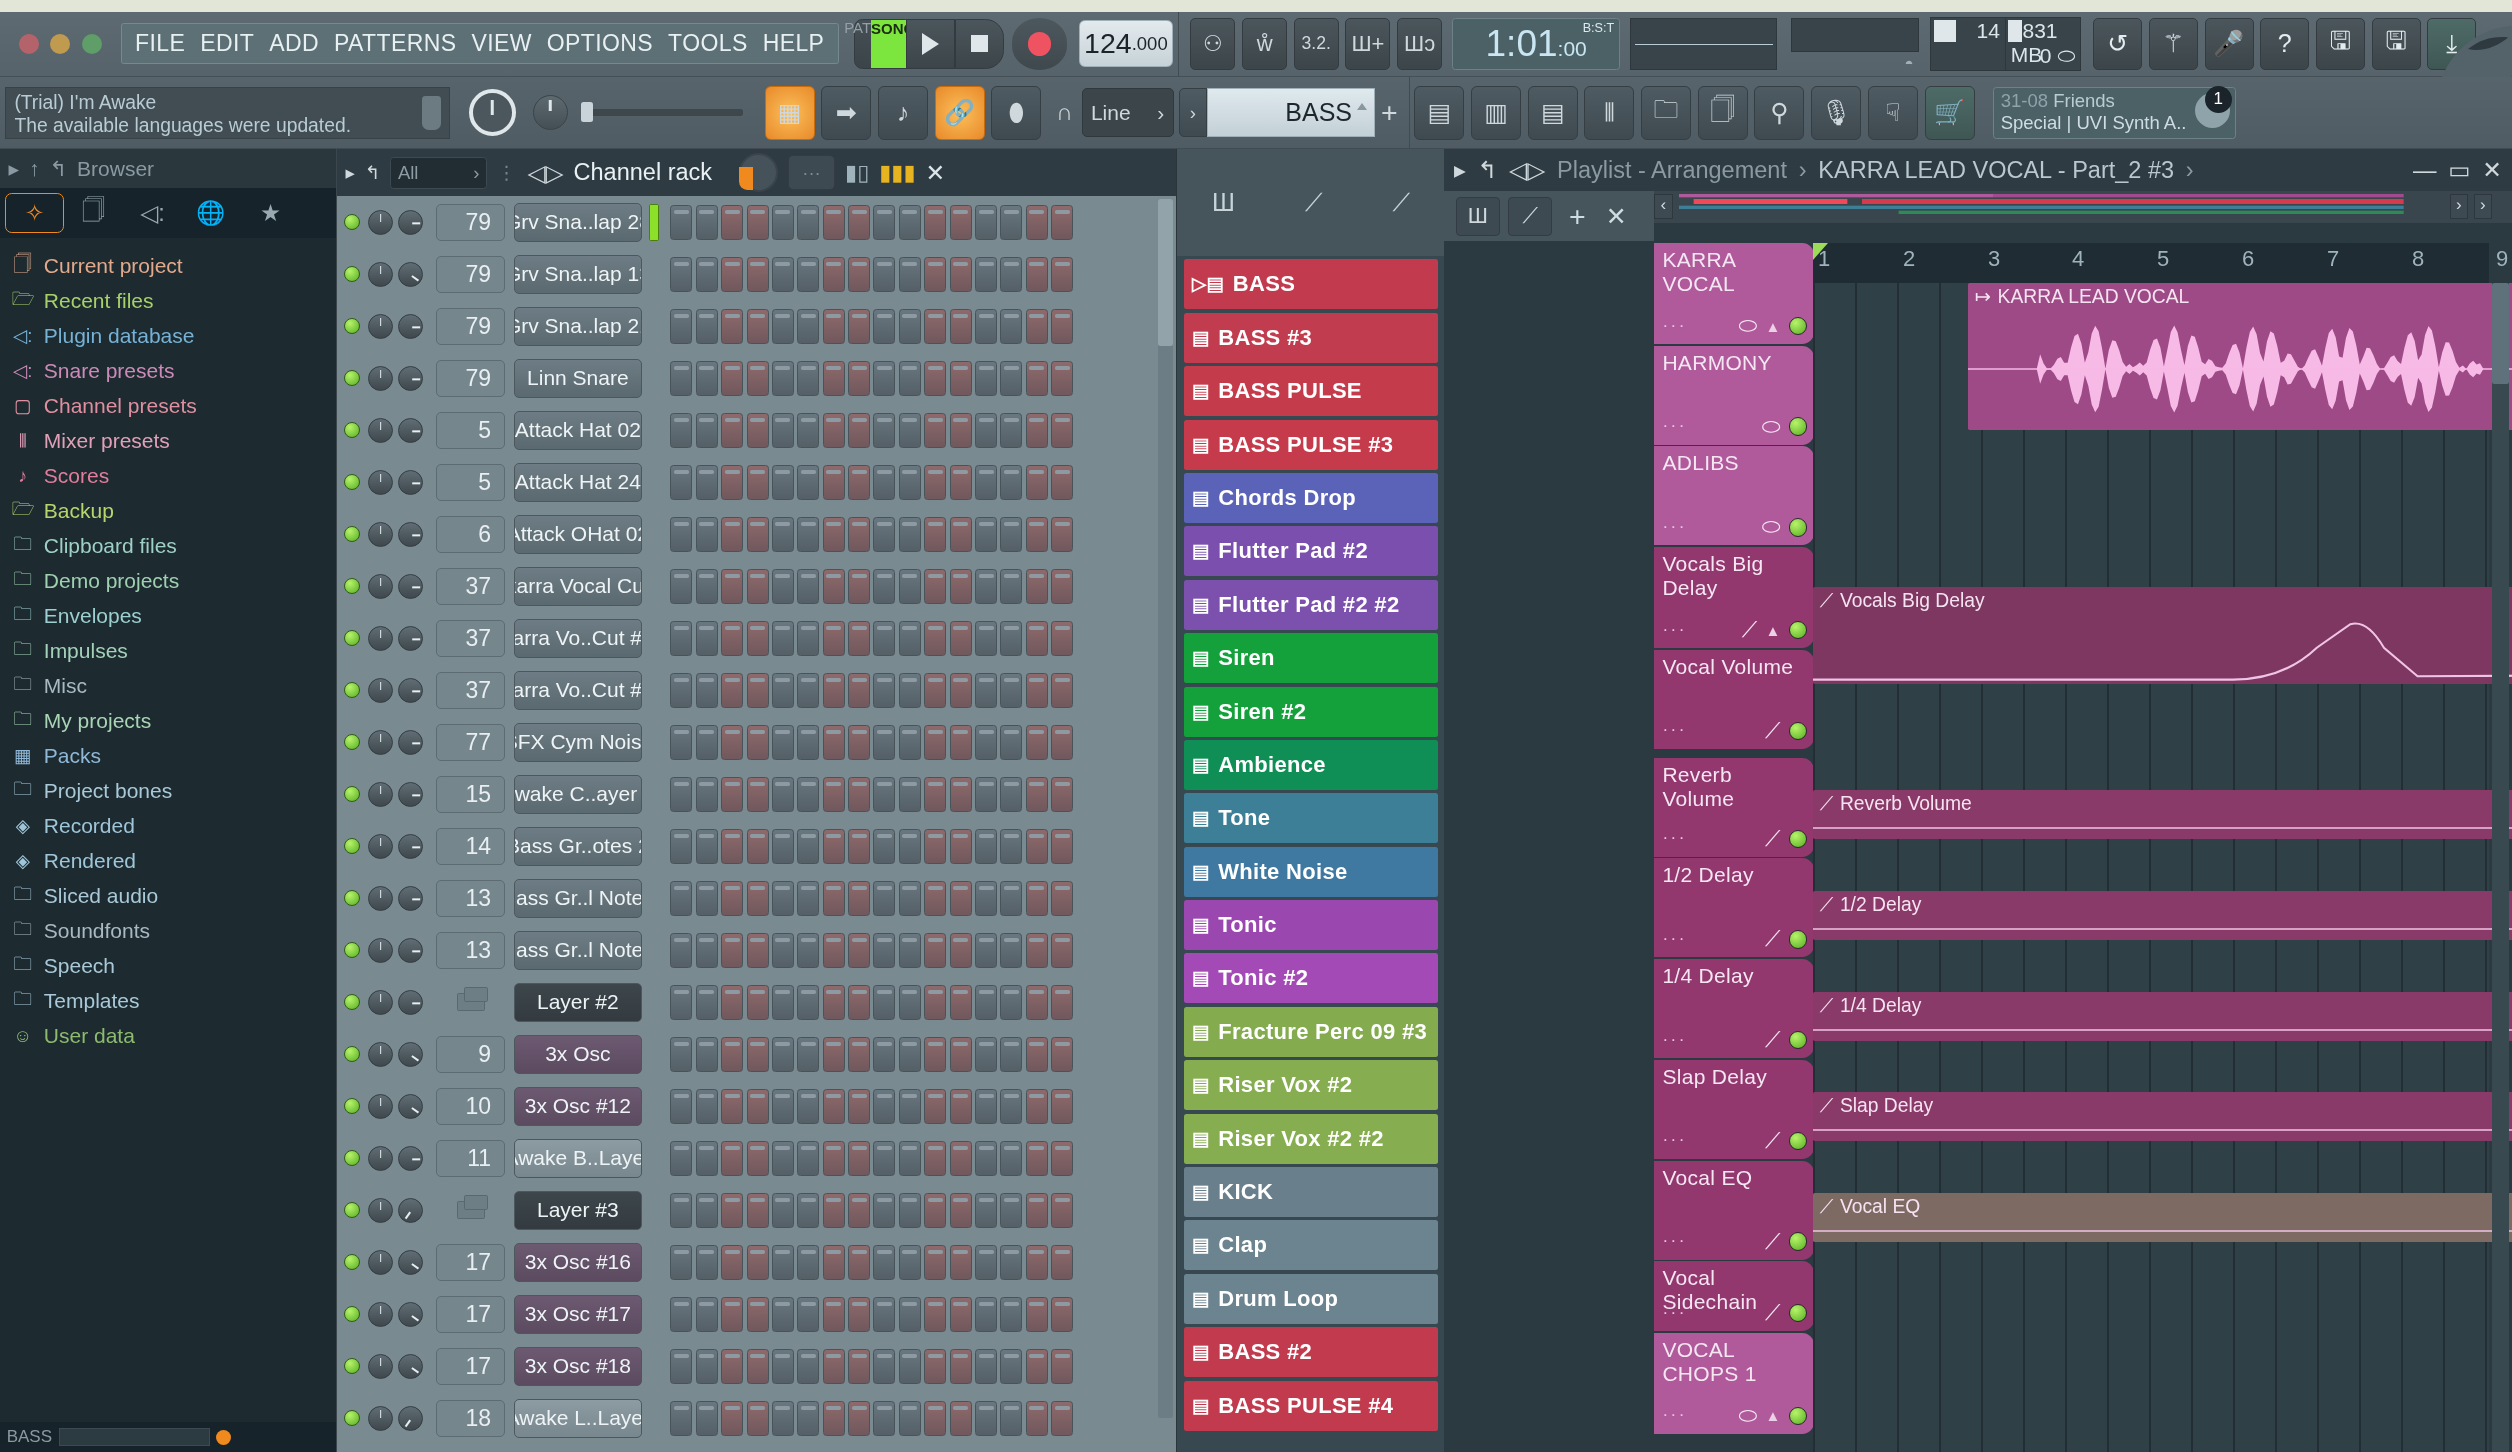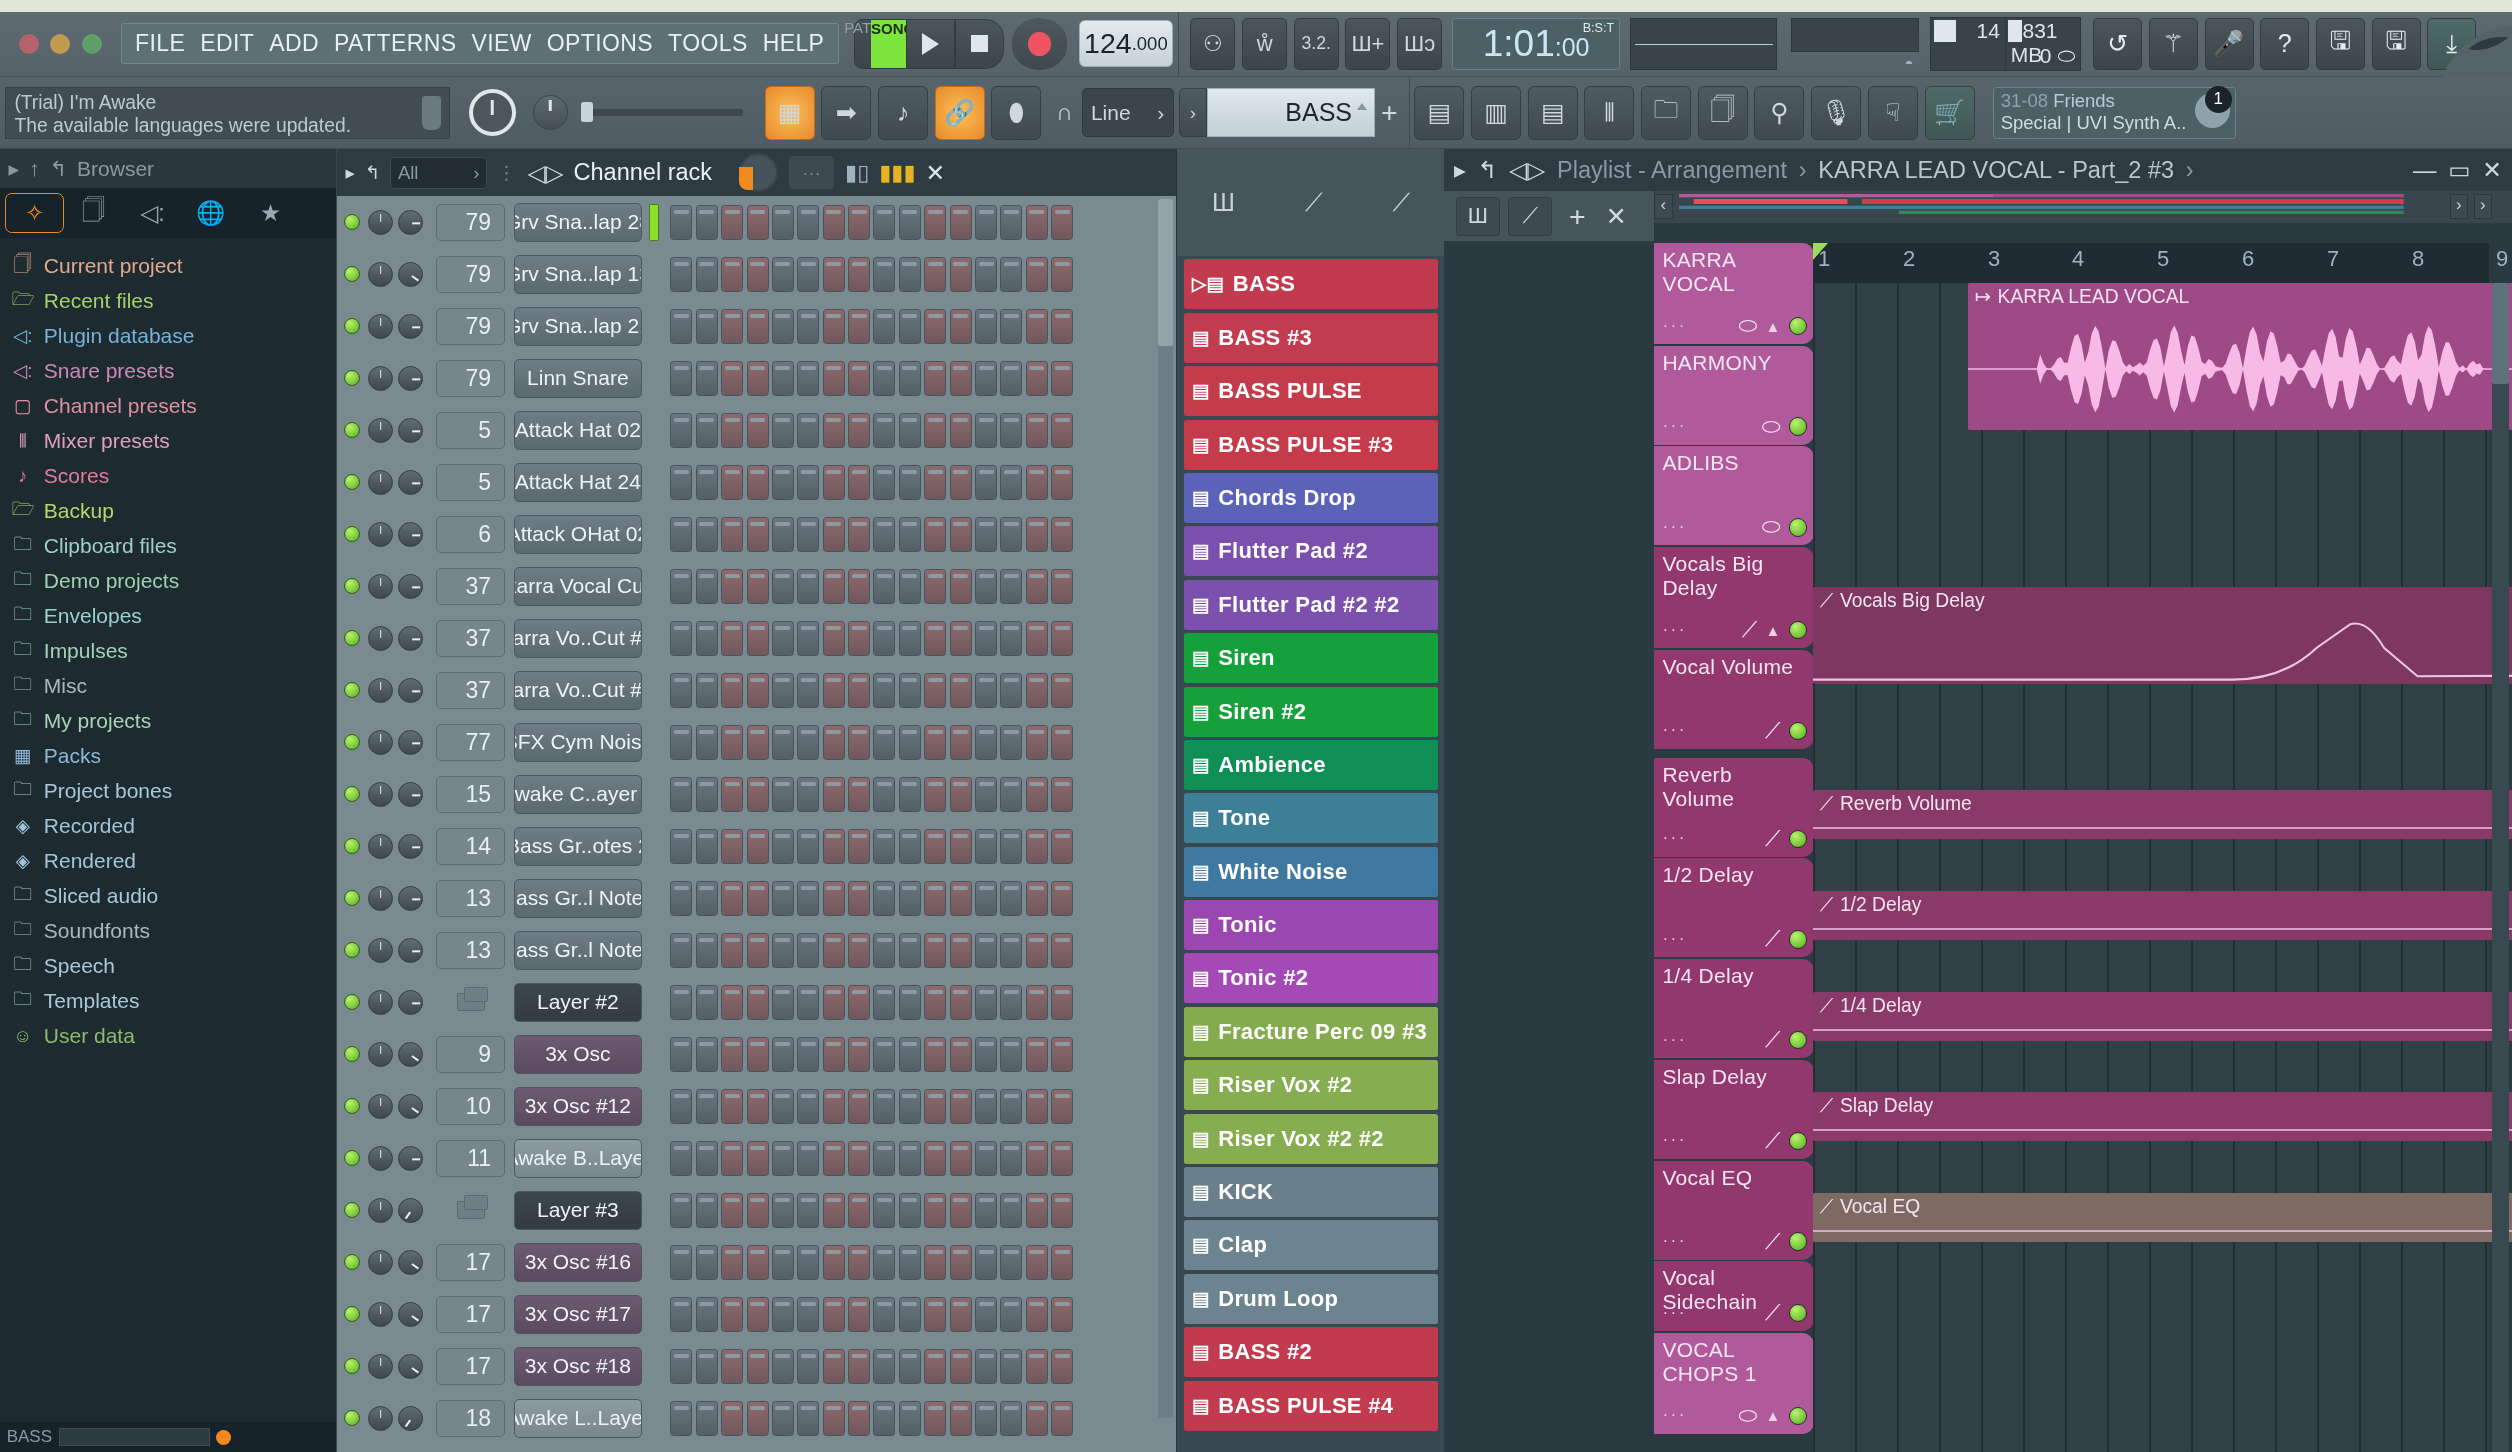--- a/index.html
+++ b/index.html
@@ -48,21 +48,21 @@
   .tempo b { font-size:28.5px; font-weight:normal;} .tempo i { font-size:18.5px; font-style:normal;}
 
   .tbox { width:45px;height:52px; background:linear-gradient(#4b565c,#3c4549);
           border:0.8px solid #333b40; border-radius:5px; display:flex;align-items:center;justify-content:center;
           margin-left:6.7px; font-size:22px; }
 
   .timedisp { margin-left:10px; width:168px;height:52px;background:#4c6166;
               border:0.8px solid #6d8288;border-radius:3.4px; position:relative;
               display:flex;align-items:center;justify-content:center; }
   .timedisp .t { font-size:37px; color:#c9e6f2; font-family:"Liberation Sans Narrow","Liberation Sans",sans-serif;}
-  .timedisp .t small { font-size:25px; }
+  .timedisp .t small { font-size:21px; }
   .timedisp .bst { position:absolute; right:5px; top:2.5px; font-size:12.6px; color:#dce9ee; }
 
   .scope { width:147px;height:52px;background:#39434a;border:0.8px solid #2e373c;margin-left:10px; position:relative;}
   .scope .ln { position:absolute; left:3.4px; right:3.4px; top:50%; height:0.8px; background:#b8cdd6; }
   .scope2 { width:128px;height:34px;background:#39434a;border:0.8px solid #2e373c;margin-left:8.4px;}
 
   .meters { margin-left:11.8px; width:151px; height:54px; border:0.8px solid #2e373c; background:#39434a;
             display:grid; grid-template-columns:1fr 1fr; }
   .mcell { position:relative; border-right:0.8px solid #2e373c; display:flex;align-items:flex-start;justify-content:flex-end;
            padding:1.7px 5px; font-size:21px; color:#dbe6ea; }

